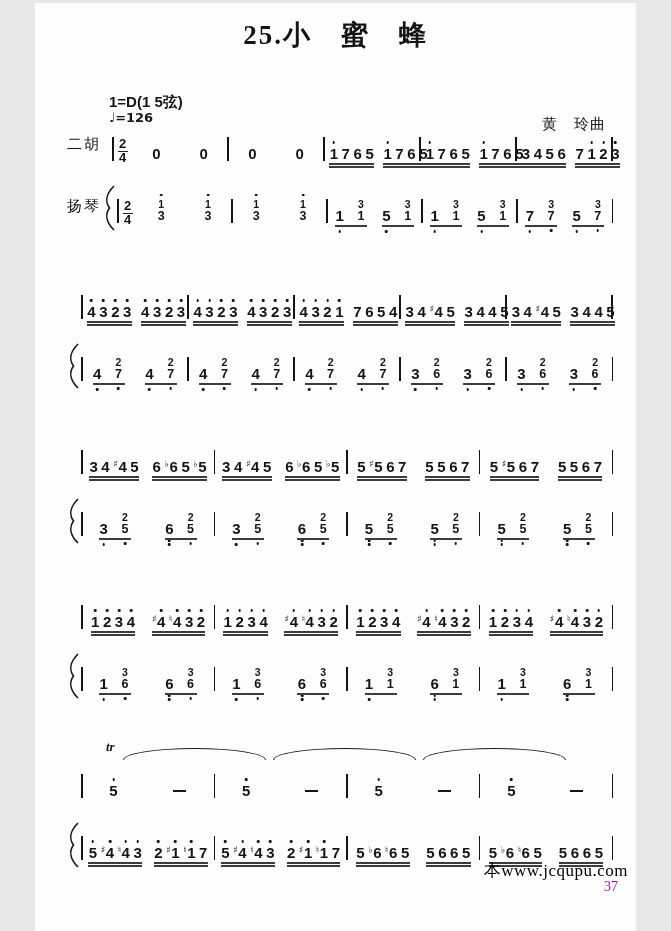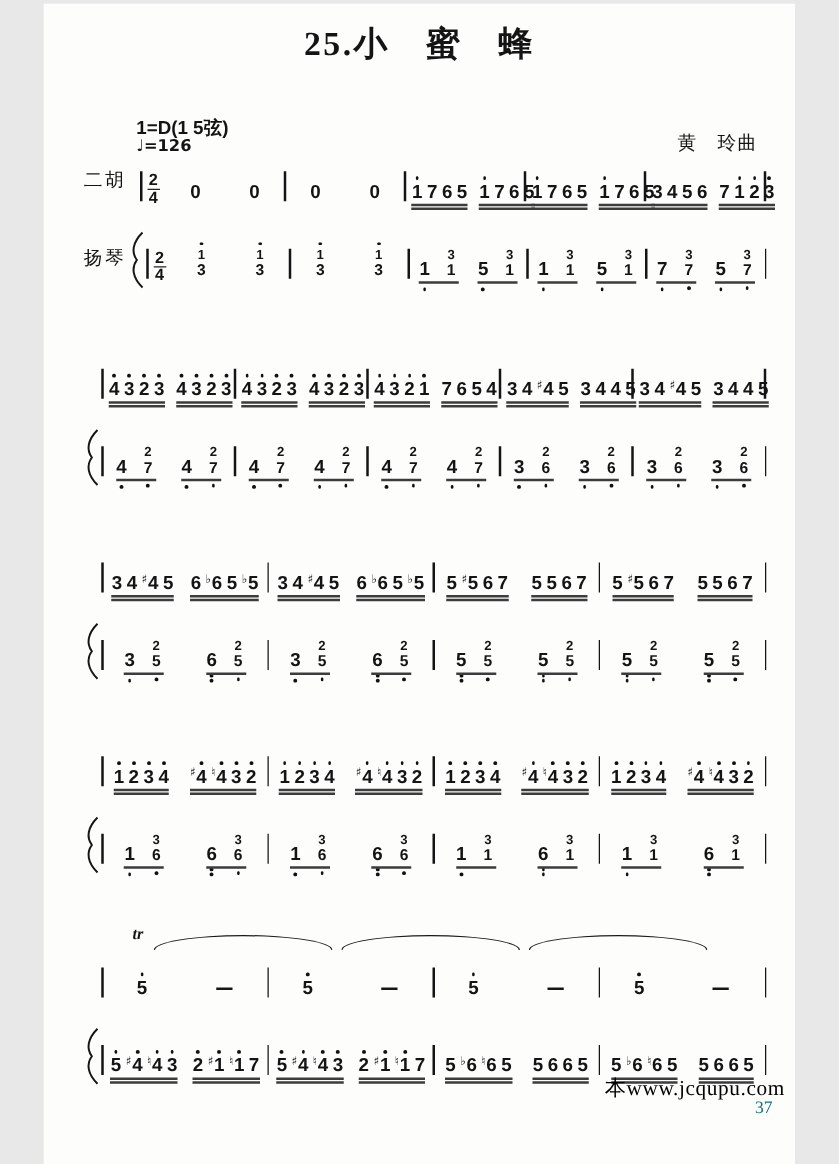--- a/index.html
+++ b/index.html
@@ -2,22 +2,22 @@
 <html><head>
 <meta charset="utf-8">
 <style>
   html,body{margin:0;padding:0;background:#e8e8e8;}
   .sheet{position:relative;width:601px;height:931px;background:#fdfdfc;margin:3px auto;overflow:hidden;
          font-family:"Liberation Sans",sans-serif;color:#141414;}
   .title{position:absolute;top:14px;left:0;right:0;text-align:center;
          font:600 27px "Liberation Serif",serif;letter-spacing:2px;}
   .keysig{position:absolute;left:74px;top:90px;font:bold 15px "Liberation Sans",sans-serif;}
   .tempo{position:absolute;left:74px;top:107px;font:bold 13px "DejaVu Sans",sans-serif;text-align:center;}
-  .composer{position:absolute;right:30px;top:102px;font:15px "Liberation Serif",serif;letter-spacing:1px;}
-  .pageno{position:absolute;right:18px;top:876px;font:14px "Liberation Serif",serif;color:#0f766e;}
+  .composer{position:absolute;right:30px;top:112px;font:15px "Liberation Serif",serif;letter-spacing:1px;}
+  .pageno{position:absolute;right:18px;top:876px;font:14px "Liberation Serif",serif;color:#a21caf;}
   .watermark{position:absolute;right:8px;top:856px;font:17px "Liberation Serif",serif;color:#000000;letter-spacing:0.5px;}
 
   .system{position:absolute;left:32px;right:23px;}
   #score .system:nth-child(1){top:120px}
   #score .system:nth-child(2){top:278px}
   #score .system:nth-child(3){top:433px}
   #score .system:nth-child(4){top:588px}
   #score .system:nth-child(5){top:757px}
 
   .staffrow{display:flex;align-items:flex-end;height:38px;position:relative;}

